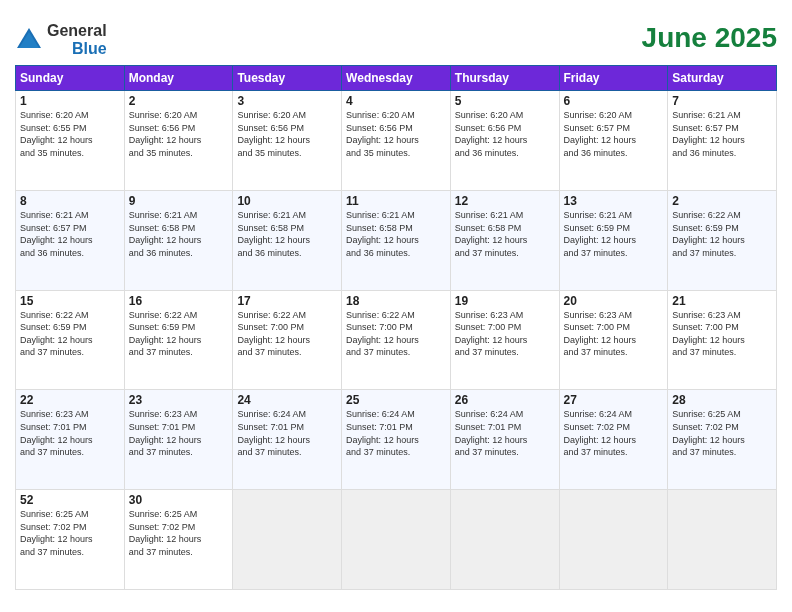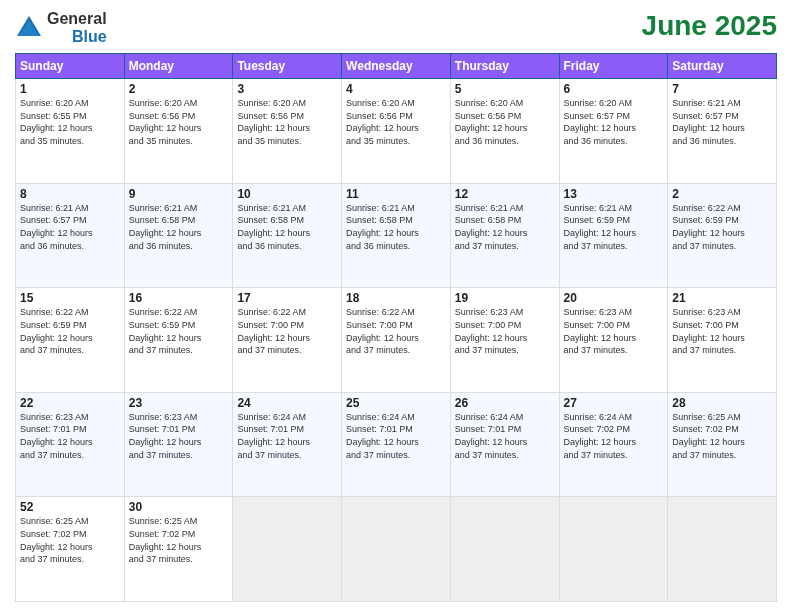--- a/index.html
+++ b/index.html
@@ -6,21 +6,21 @@
     body {
       width: 792px;
       height: 612px;
       font-family: Arial, sans-serif;
       background: #fff;
       overflow: hidden;
     }
     .page {
       width: 792px;
       height: 612px;
-      padding: 10px 15px;
+      padding: 22px 15px;
       display: flex;
       flex-direction: column;
     }
     .header {
       display: flex;
       justify-content: space-between;
       align-items: flex-start;
       margin-bottom: 8px;
     }
     .logo {
@@ -61,21 +61,21 @@
       color: #555;
     }
     .calendar {
       flex: 1;
       border: 1px solid #ccc;
       border-collapse: collapse;
       width: 100%;
       table-layout: fixed;
     }
     .calendar th {
-      background: #8b5cf6;
+      background: #6d28d9;
       color: #fff;
       font-size: 12px;
       font-weight: bold;
       padding: 5px 4px;
       text-align: left;
       border: 1px solid #1a5da0;
     }
     .calendar td {
       vertical-align: top;
       padding: 3px 4px;

